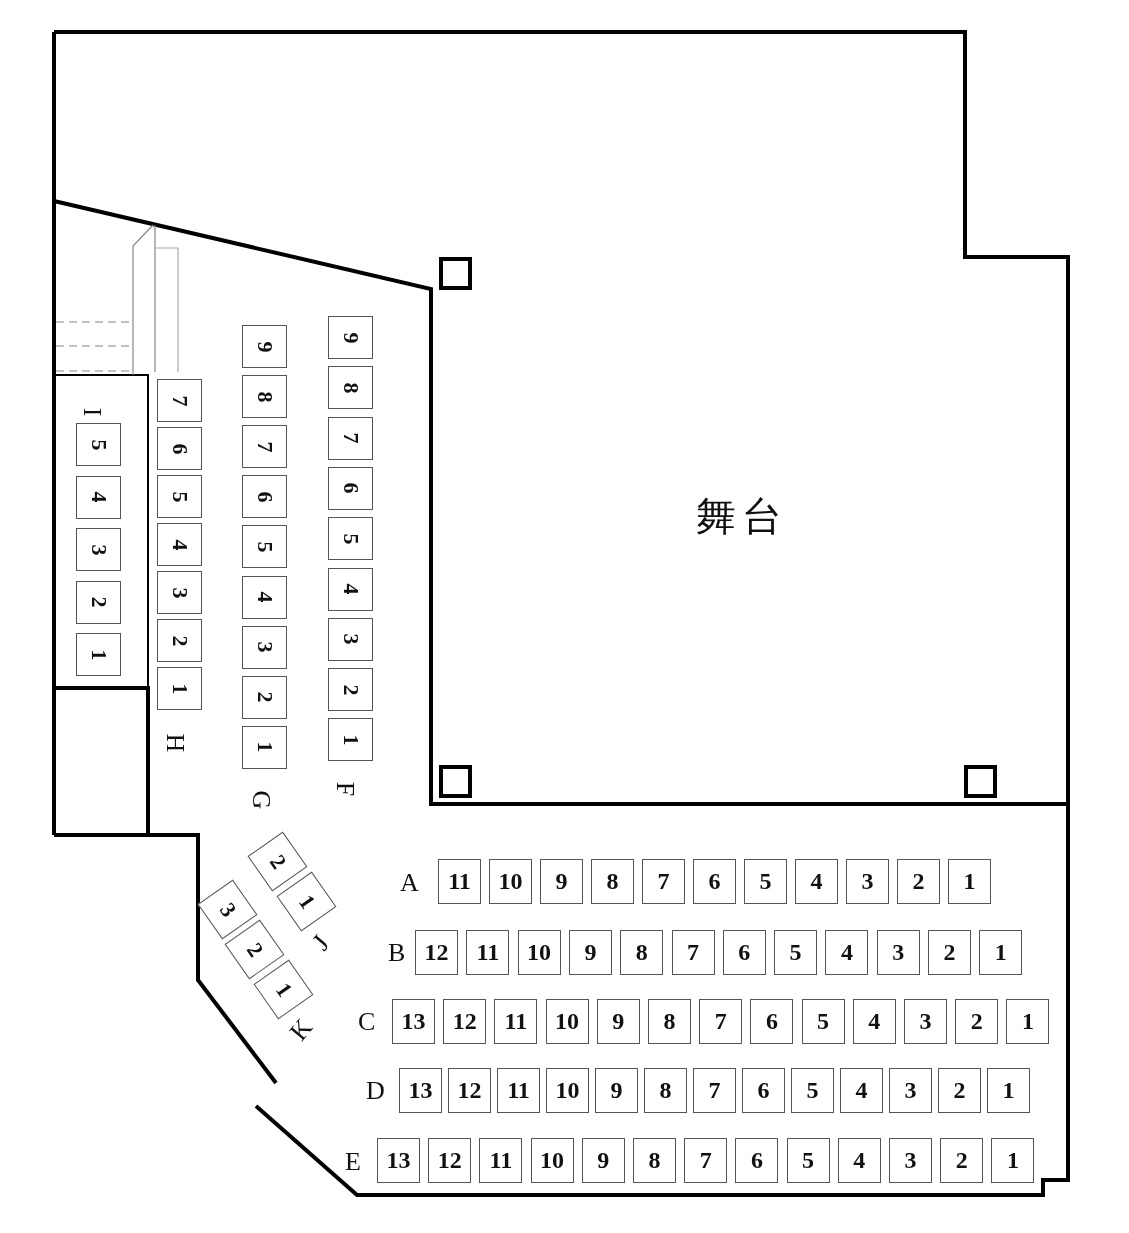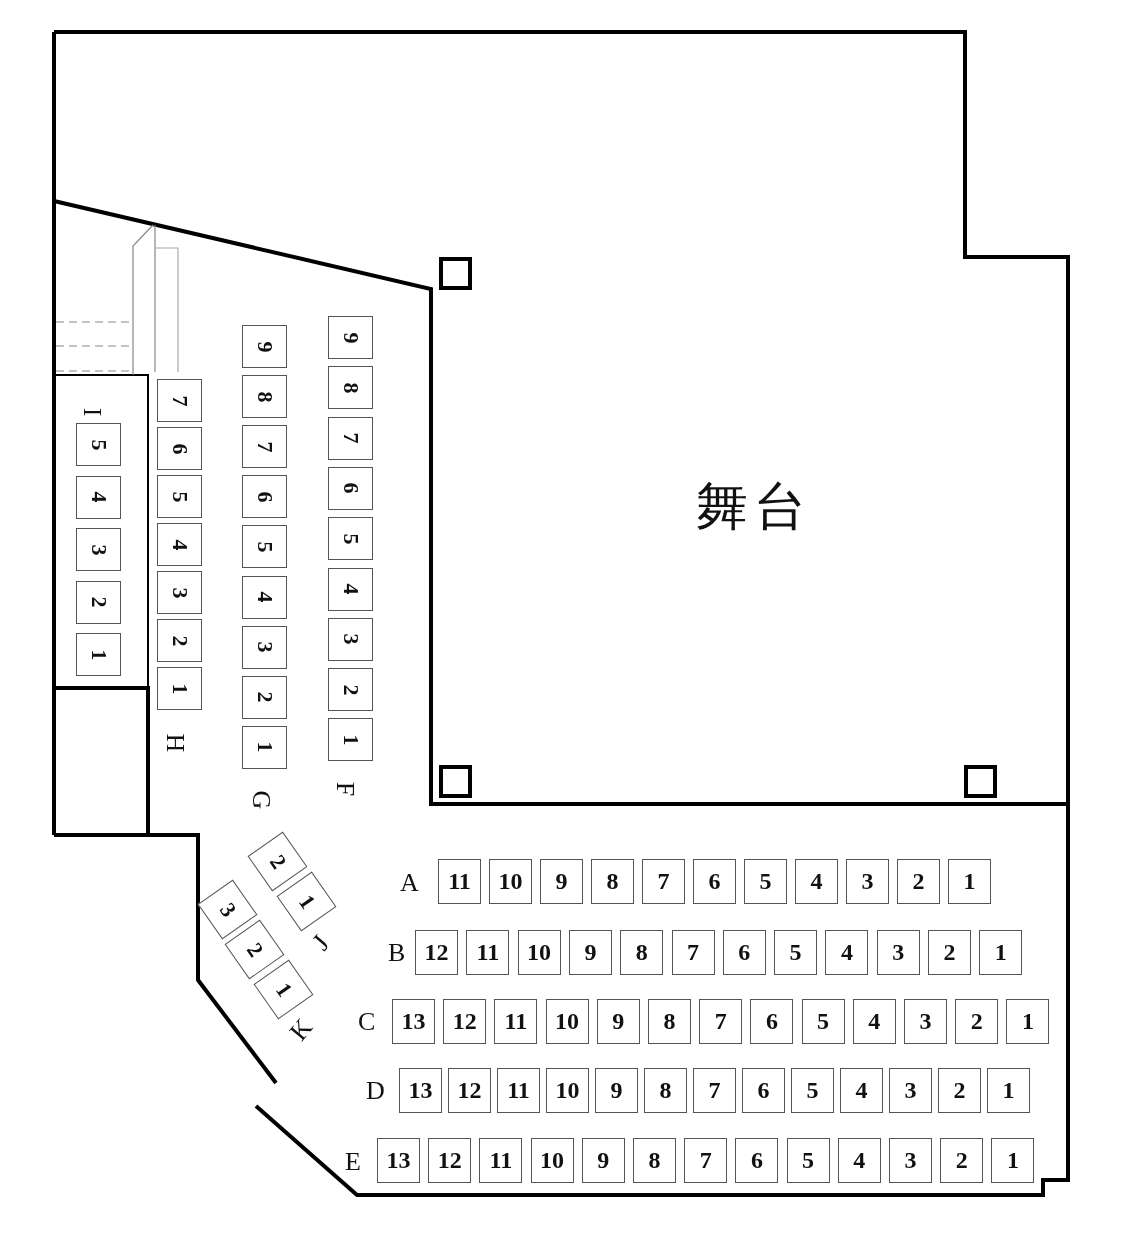--- a/index.html
+++ b/index.html
@@ -8,21 +8,21 @@
   svg.outline { position:absolute; left:0; top:0; }
   .seat { position:absolute; box-sizing:border-box; border:1.5px solid #555; background:#fff;
           display:flex; align-items:center; justify-content:center;
           font-family:"Liberation Serif","DejaVu Serif",serif; font-weight:bold; color:#111; cursor:pointer; }
   .seat.h { width:43px; height:45px; font-size:24px; }
   .seat.v { width:45px; height:43px; font-size:22px; }
   .seat.v span { display:inline-block; transform:rotate(90deg); }
   .seat.d { width:43px; height:43px; font-size:22px; }
   .row-label { position:absolute; font-family:"Liberation Serif","DejaVu Serif",serif; font-size:26px; color:#111; }
   .row-label.v { transform:rotate(90deg); transform-origin:center; }
-  .stage-label { position:absolute; left:696px; top:472px; font-size:52px; letter-spacing:6px; color:#111;
+  .stage-label { position:absolute; left:696px; top:489px; font-size:40px; letter-spacing:6px; color:#111;
                  font-family:"DejaVu Serif",serif; }
   .pillar { position:absolute; box-sizing:border-box; width:33px; height:33px; border:4px solid #000; background:#fff; }
 </style>
 </head>
 <body>
 
 <div id="canvas">
 
   <svg class="outline" width="1129" height="1233">
 

